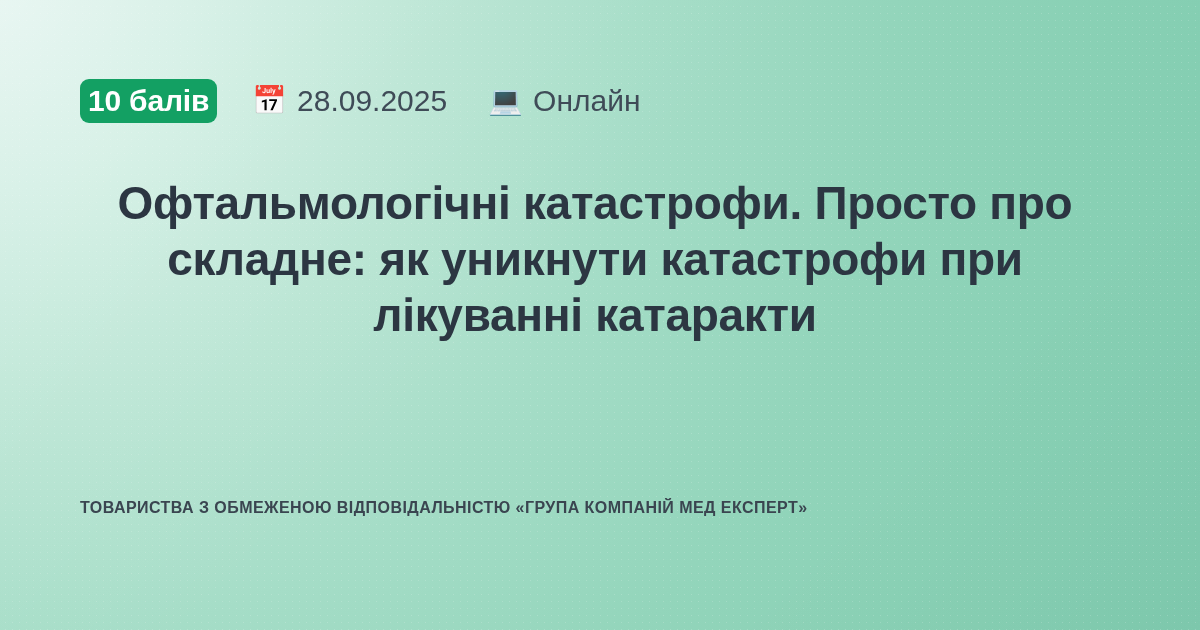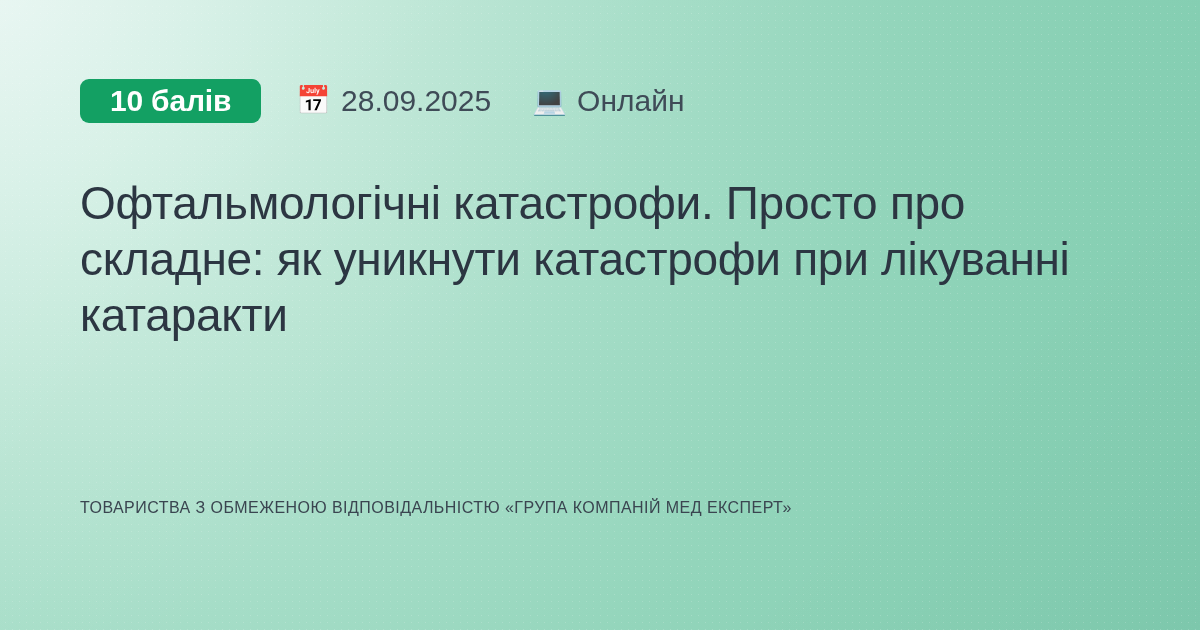--- a/index.html
+++ b/index.html
@@ -61,21 +61,21 @@
     display: flex;
     align-items: center;
     height: 44px;
   }
 
   .points-badge {
     display: inline-flex;
     align-items: center;
     justify-content: center;
     height: 44px;
-    padding: 0 30px;
+    padding: 0 8px;
     border-radius: 9px;
     background: #13a063;
     color: #ffffff;
     font-size: 30px;
     font-weight: 700;
     line-height: 1;
     letter-spacing: -0.2px;
     white-space: nowrap;
   }
 
@@ -102,36 +102,37 @@
 
   .meta-text { display: inline-block; }
 
   
   .title {
     margin: 0;
     padding-top: 52px;
     max-width: 1030px;
     color: #2c3642;
     font-size: 46px;
-    font-weight: 400;
+    font-weight: 700;
     line-height: 1.22;
     letter-spacing: -0.3px;
     word-break: normal;
+    text-align: center;
   }
 
   
   .organiser {
     position: absolute;
     left: 80px;
     right: 80px;
     top: 496px;
     max-width: 880px;
     color: #3a4550;
     font-size: 16px;
-    font-weight: 400;
+    font-weight: 700;
     line-height: 1.45;
     letter-spacing: 0.45px;
     text-transform: uppercase;
     z-index: 2;
   }
 </style>
 </head>
 <body>
 
 <div class="card">

